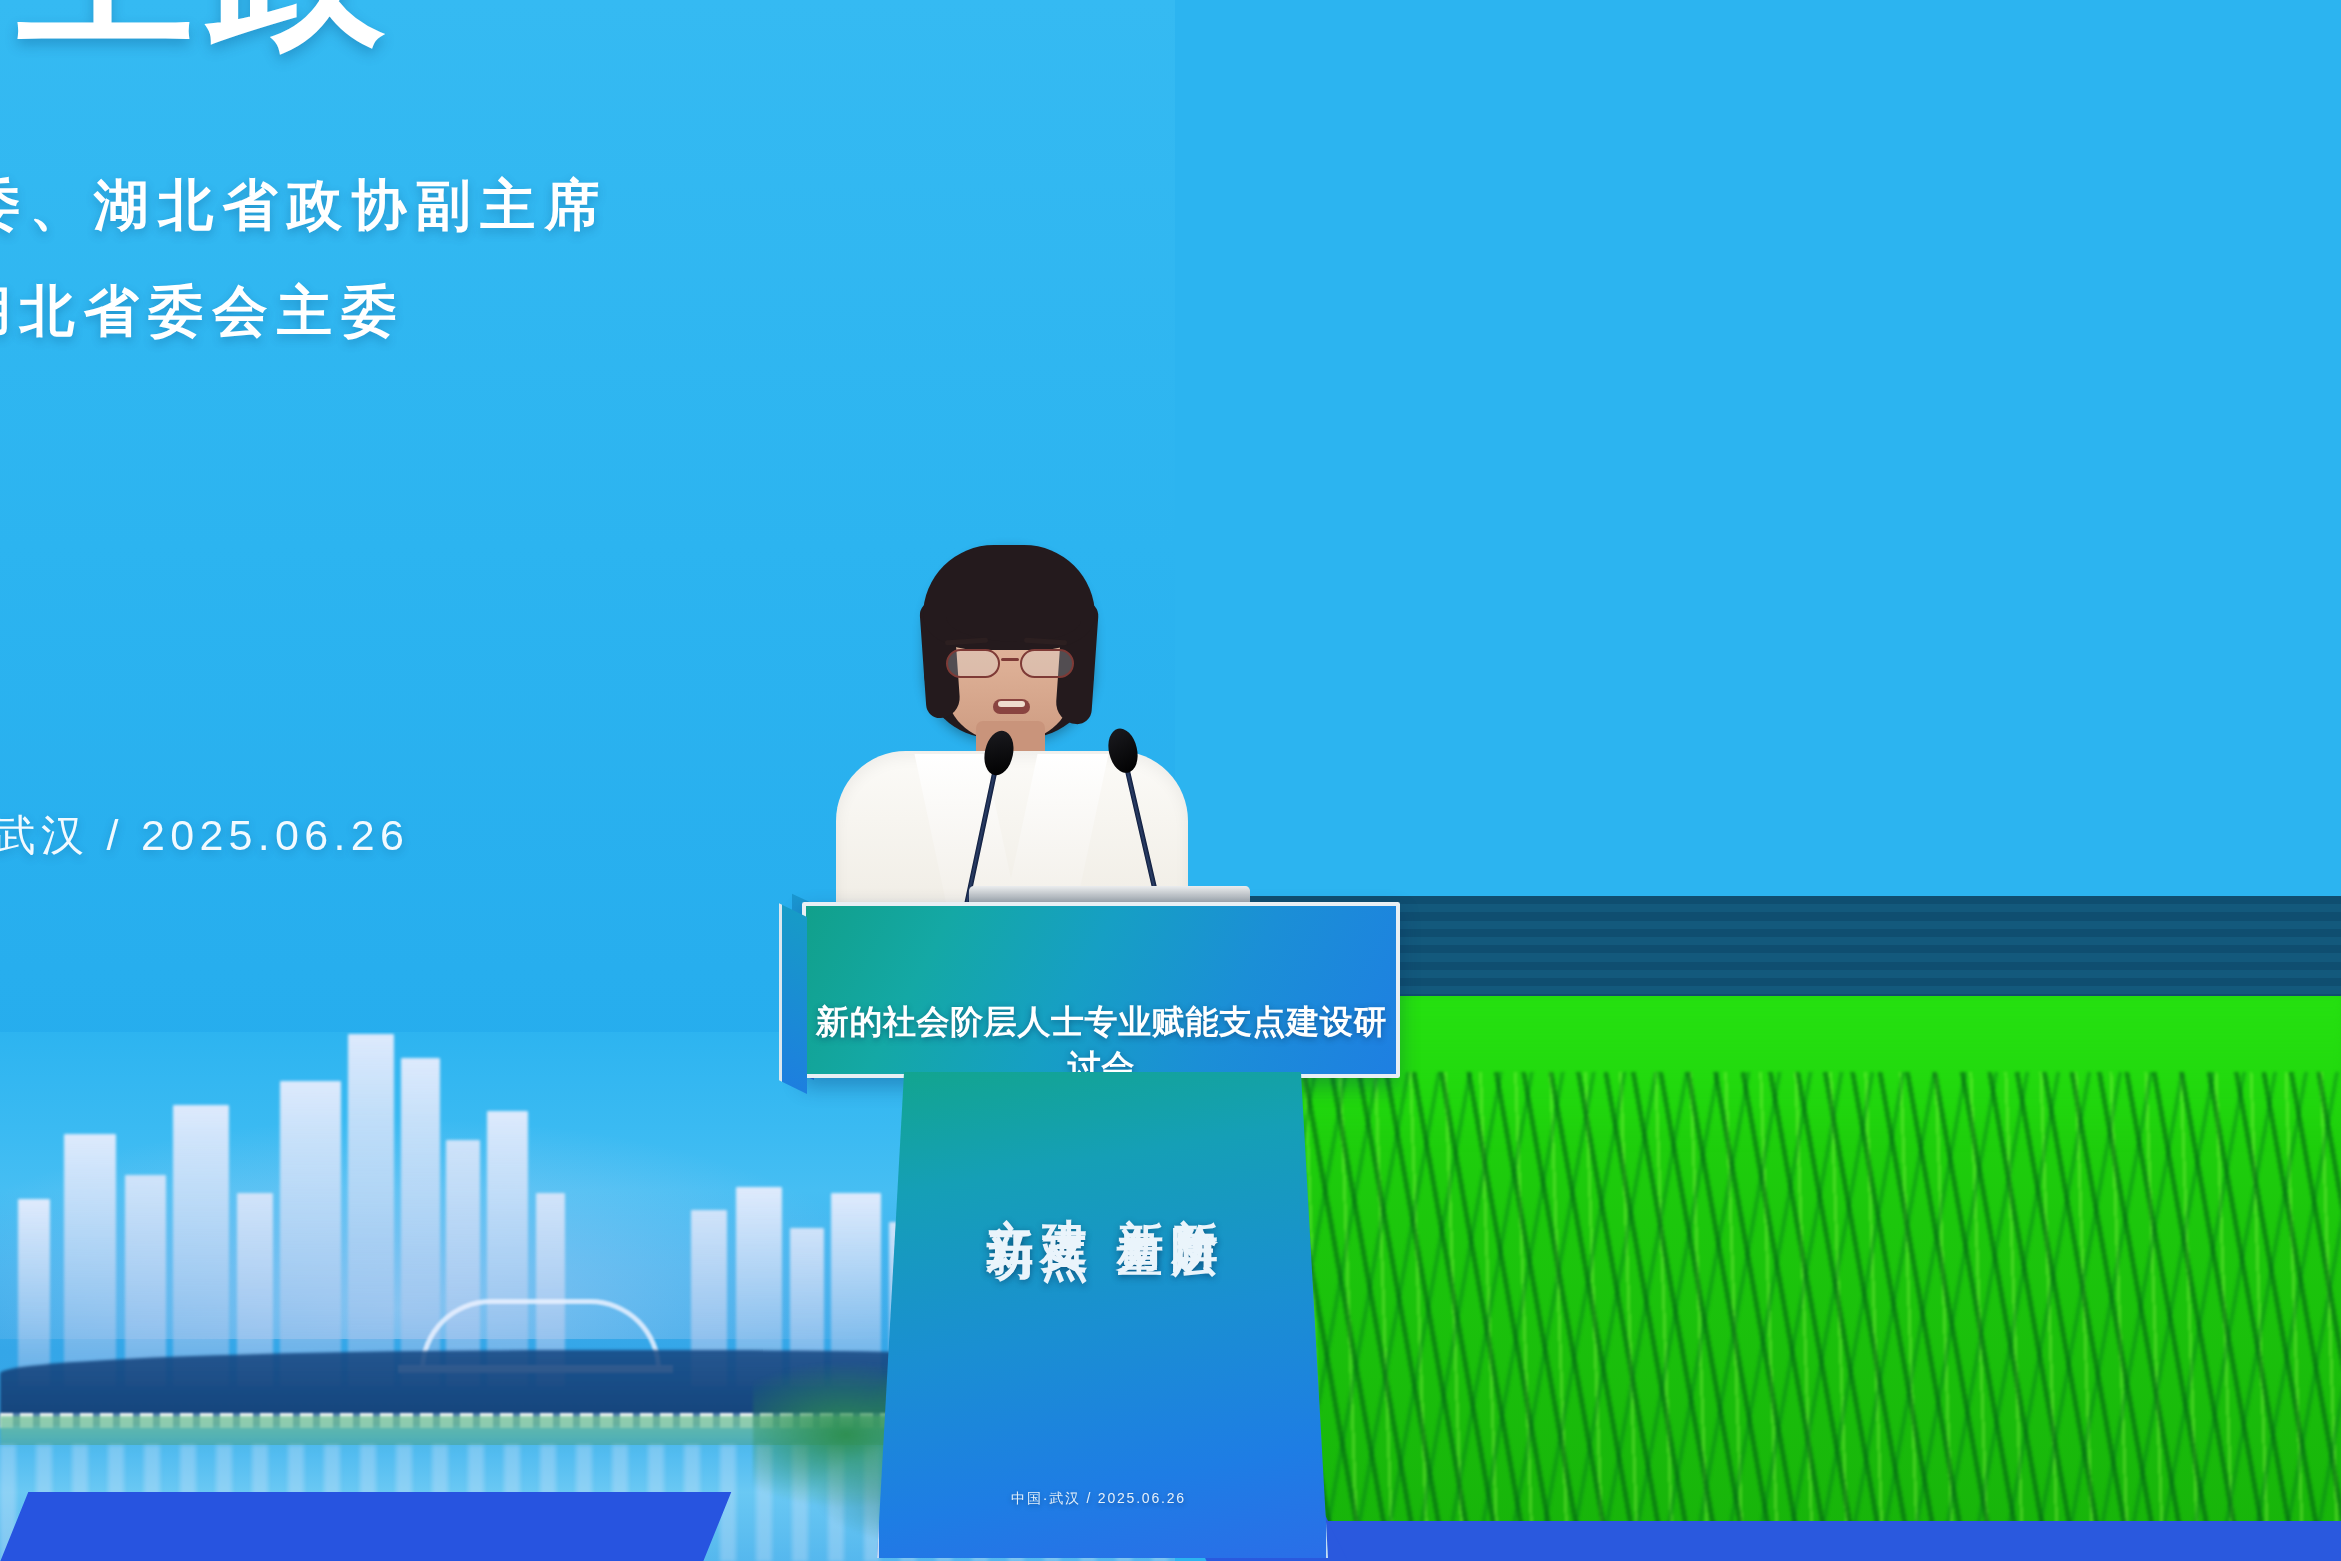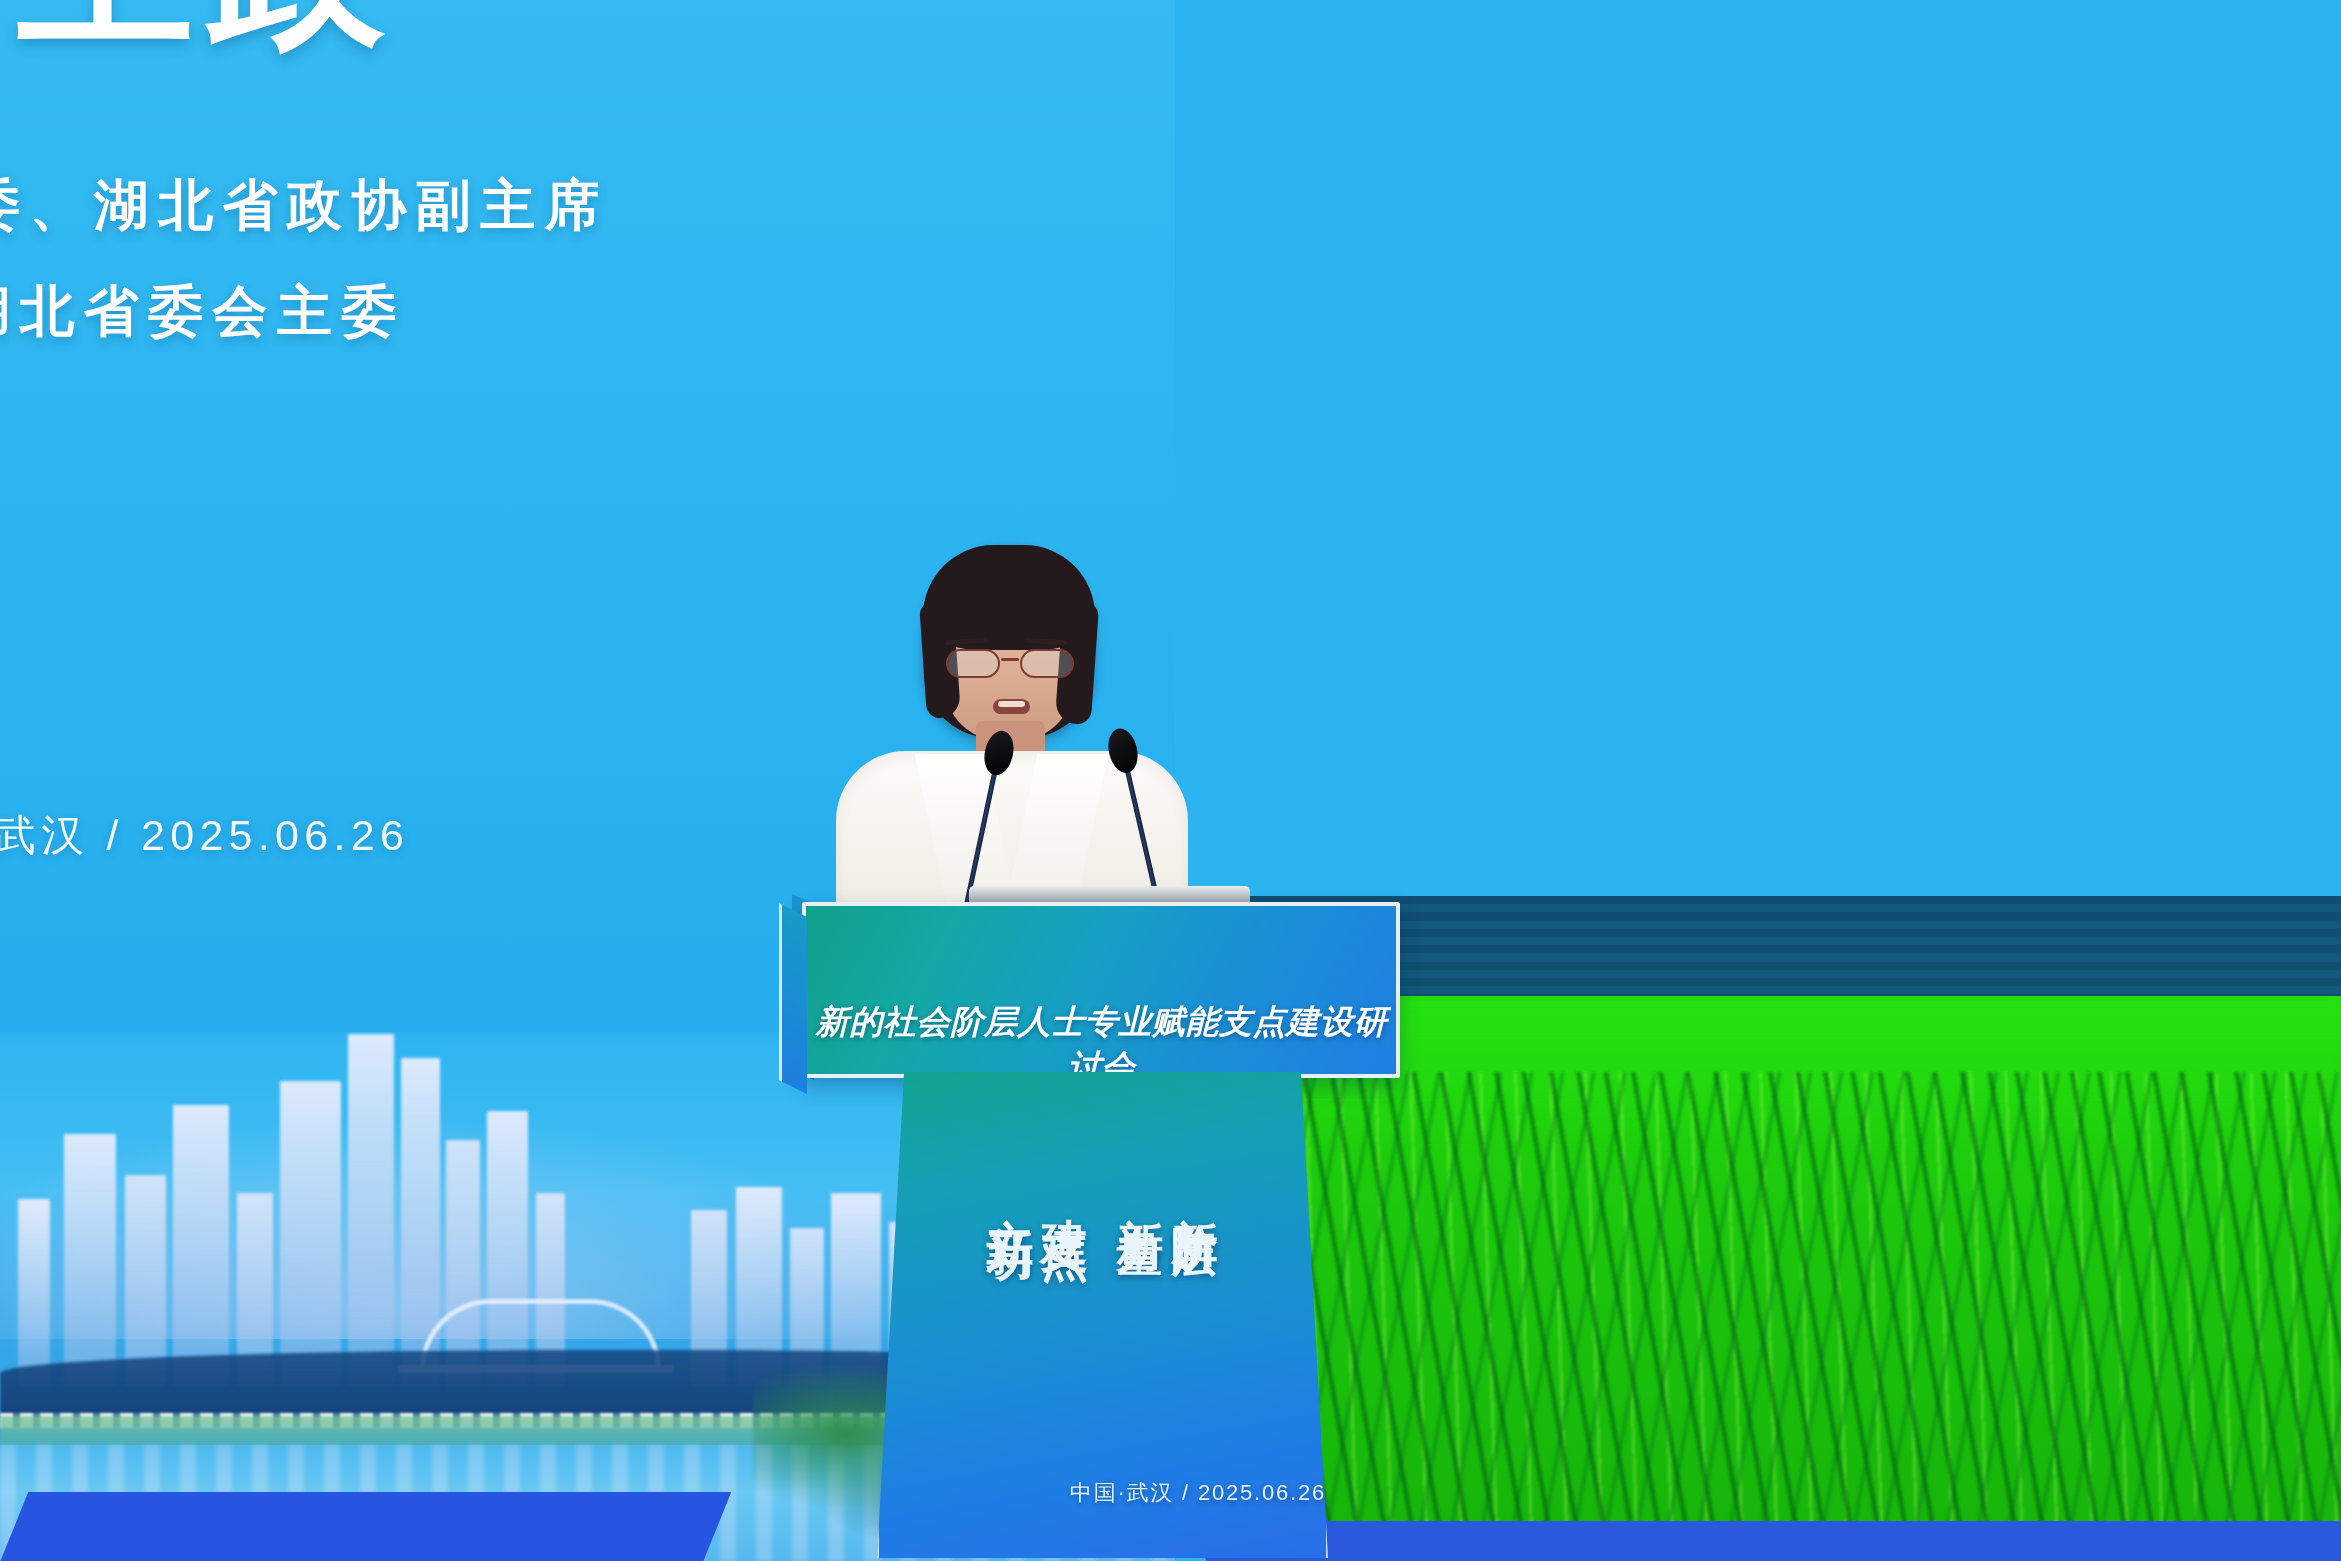--- a/index.html
+++ b/index.html
@@ -301,43 +301,42 @@
   }
   .pod-title1{
     position:absolute;left:0;right:0;top:56px;text-align:center;
     color:#EAF6FF;font-weight:700;font-size:26px;letter-spacing:1.8px;
     text-shadow:0 1.8px 5.9px rgba(0,40,80,.45);
   }
   .pod-title2{
     position:absolute;left:0;right:0;top:94px;text-align:center;
     color:#FFFFFF;font-weight:700;font-size:33px;letter-spacing:0.6px;
     text-shadow:0 1.8px 5.9px rgba(0,40,80,.45);
-    font-style:italic;
   }
   .pod-body{
     position:absolute;left:98px;top:176px;width:451px;height:486px;
     background:linear-gradient(170deg,#12A58E 0%,#159FB6 22%,#1A8FD2 52%,#1E7DE4 80%,#2A6EE8 100%);
     clip-path:polygon(6% 0,94% 0,100% 100%,0 100%);
     border-left:2.9px solid rgba(226,238,246,.85);
     border-right:2.9px solid rgba(226,238,246,.85);
   }
   .pod-vtext{
     position:absolute;left:0;right:0;top:108px;
     display:flex;justify-content:center;gap:21px;
   }
   .vcol{
     writing-mode:vertical-rl;text-orientation:upright;
     color:#EAF4FB;font-weight:700;font-size:47px;line-height:1.16;
     letter-spacing:8.2px;
     text-shadow:0 2.3px 7px rgba(0,40,80,.4);
   }
   .vcol .gap{display:block;height:20px;}
   .pod-date{
-    position:absolute;left:0;right:0;bottom:50px;text-align:right;
-    color:#E6F1FA;font-size:22px;letter-spacing:1.8px;
+    position:absolute;left:0;right:8px;bottom:50px;text-align:center;
+    color:#E6F1FA;font-size:14px;letter-spacing:1.8px;
     text-shadow:0 1.8px 5.3px rgba(0,40,80,.4);
   }
   .pod-left-wing{
     position:absolute;left:13px;top:8.2px;width:22px;height:176px;
     background:linear-gradient(180deg,#1A97D0,#2370E4);
     transform:skewY(25deg);transform-origin:top right;
   }
 </style>
 </head>
 <body>

